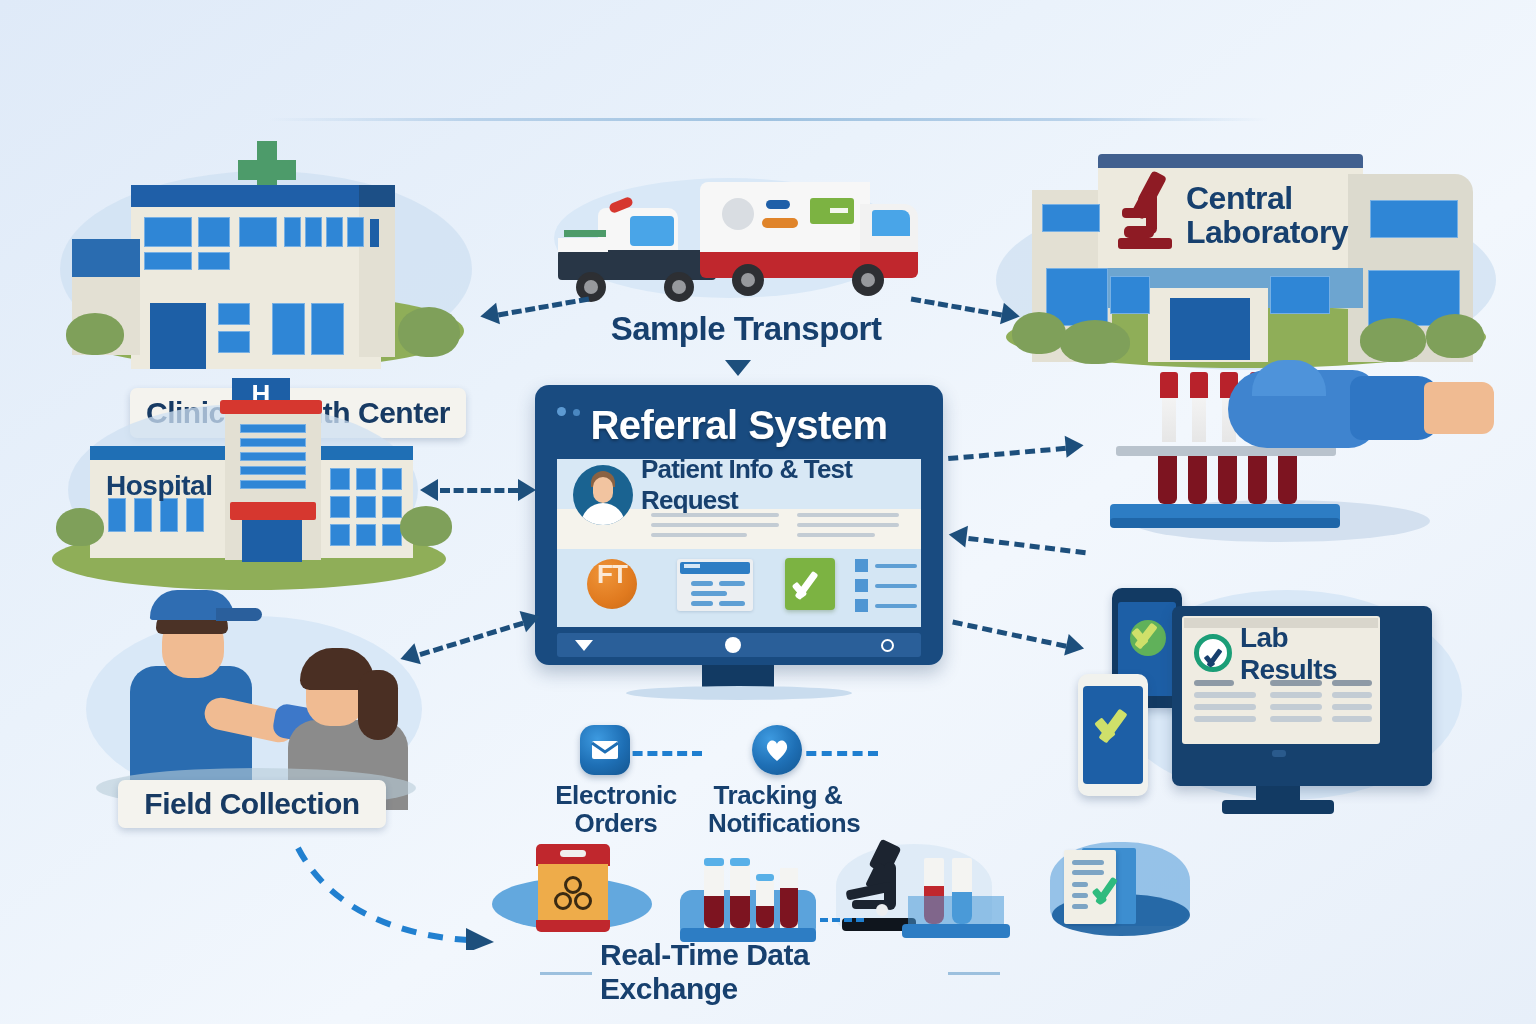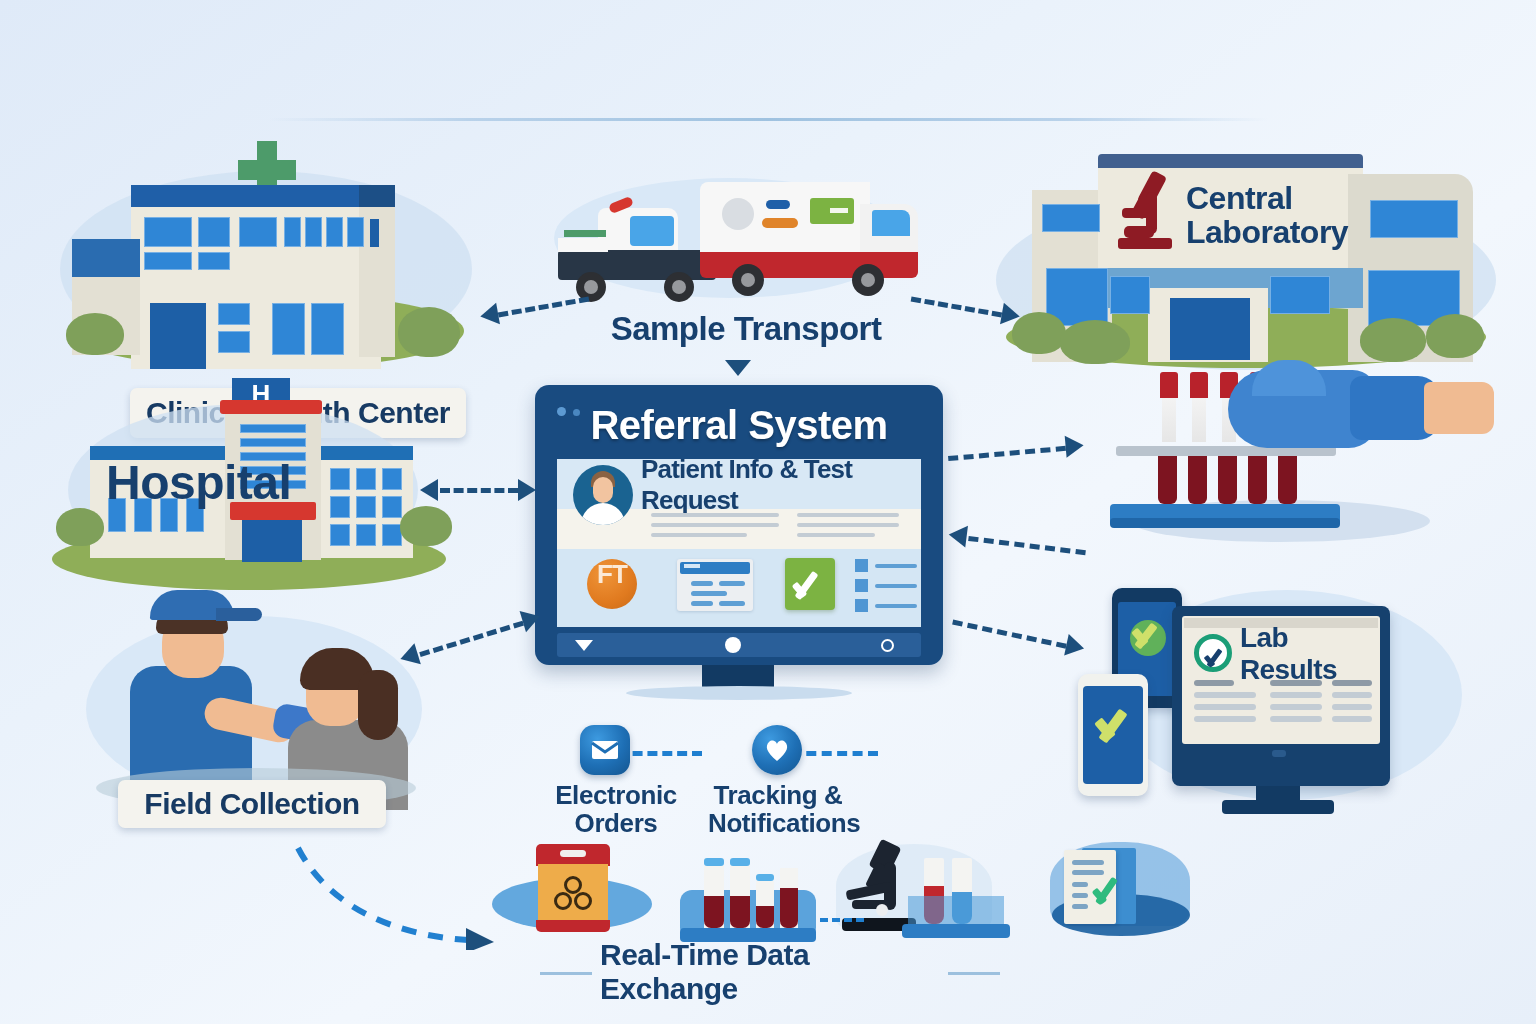--- a/index.html
+++ b/index.html
@@ -184,21 +184,21 @@
       <div class="abs win" style="left:0;top:28px;width:20px;height:22px;"></div>
       <div class="abs win" style="left:26px;top:28px;width:20px;height:22px;"></div>
       <div class="abs win" style="left:52px;top:28px;width:20px;height:22px;"></div>
       <div class="abs win" style="left:0;top:56px;width:20px;height:22px;"></div>
       <div class="abs win" style="left:26px;top:56px;width:20px;height:22px;"></div>
       <div class="abs win" style="left:52px;top:56px;width:20px;height:22px;"></div>
     </div>
     <div class="abs bush" style="left:16px;top:130px;width:48px;height:38px;"></div>
     <div class="abs bush" style="left:360px;top:128px;width:52px;height:40px;"></div>
 
-    <div class="abs" style="left:66px;top:84px;width:180px;height:40px;display:flex;align-items:center;color:#17406e;font-weight:bold;font-size:48px;letter-spacing:-.5px;">
+    <div class="abs" style="left:66px;top:84px;width:180px;height:40px;display:flex;align-items:flex-end;color:#17406e;font-weight:bold;font-size:28px;letter-spacing:-.5px;">
       <span>Hospital</span>
     </div>
   </div>
 
   <div class="abs" style="left:44px;top:578px;width:430px;height:280px;">
     <div class="abs blob2" style="left:42px;top:38px;width:336px;height:186px;"></div>
 
     <div class="abs" style="left:74px;top:8px;width:160px;height:210px;">
       <div class="abs" style="left:12px;top:80px;width:122px;height:130px;background:#2a6cb0;border-radius:26px 22px 0 0;"></div>
       <div class="abs" style="left:44px;top:26px;width:62px;height:66px;background:#f0bb92;border-radius:30px 30px 26px 26px;"></div>
@@ -338,21 +338,21 @@
       <div class="abs" style="left:24px;top:40px;width:8px;height:18px;background:#cfe06a;transform:rotate(-40deg);border-radius:2px;"></div>
       <div class="abs" style="left:30px;top:34px;width:8px;height:28px;background:#cfe06a;transform:rotate(38deg);border-radius:2px;"></div>
     </div>
 
     <div class="abs phone" style="left:18px;top:104px;width:70px;height:122px;background:#f1f2ee;">
       <div class="abs" style="left:5px;top:12px;width:60px;height:98px;background:#1d5fa6;border-radius:4px;"></div>
       <div class="abs" style="left:22px;top:44px;width:10px;height:22px;background:#cfe06a;transform:rotate(-40deg);border-radius:2px;"></div>
       <div class="abs" style="left:30px;top:34px;width:10px;height:36px;background:#cfe06a;transform:rotate(36deg);border-radius:2px;"></div>
     </div>
 
-    <div class="abs" style="left:112px;top:36px;width:218px;height:180px;background:#16416e;border-radius:8px;box-shadow:0 6px 12px rgba(30,60,100,.25);">
+    <div class="abs" style="left:112px;top:36px;width:260px;height:180px;background:#16416e;border-radius:8px;box-shadow:0 6px 12px rgba(30,60,100,.25);">
       <div class="abs" style="left:10px;top:10px;width:198px;height:128px;background:#efece2;border-radius:3px;"></div>
       <div class="abs" style="left:12px;top:12px;width:194px;height:10px;background:#d9d6cc;"></div>
       <div class="abs" style="left:22px;top:28px;width:38px;height:38px;border-radius:50%;border:5px solid #1b9e77;box-sizing:border-box;background:#ffffff;">
         <div class="abs" style="left:8px;top:16px;width:5px;height:12px;background:#17406e;transform:rotate(-40deg);border-radius:1px;"></div>
         <div class="abs" style="left:13px;top:9px;width:5px;height:20px;background:#17406e;transform:rotate(36deg);border-radius:1px;"></div>
       </div>
       <div class="abs" style="left:68px;top:30px;width:140px;height:36px;display:flex;align-items:center;color:#17406e;font-weight:bold;font-size:28px;letter-spacing:-.6px;">
         <span>Lab Results</span>
       </div>
       <div class="abs skel" style="left:22px;top:74px;width:40px;height:6px;background:#8e9aa6;"></div>

